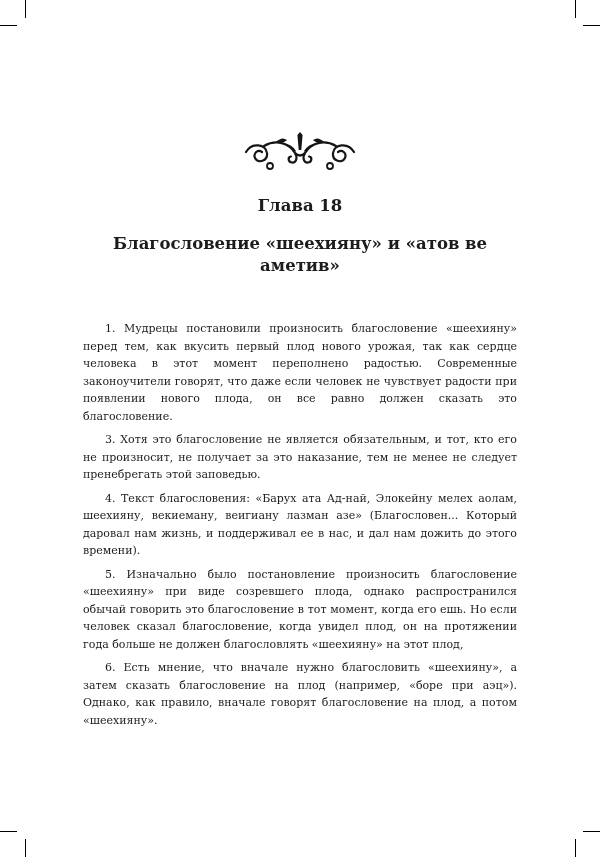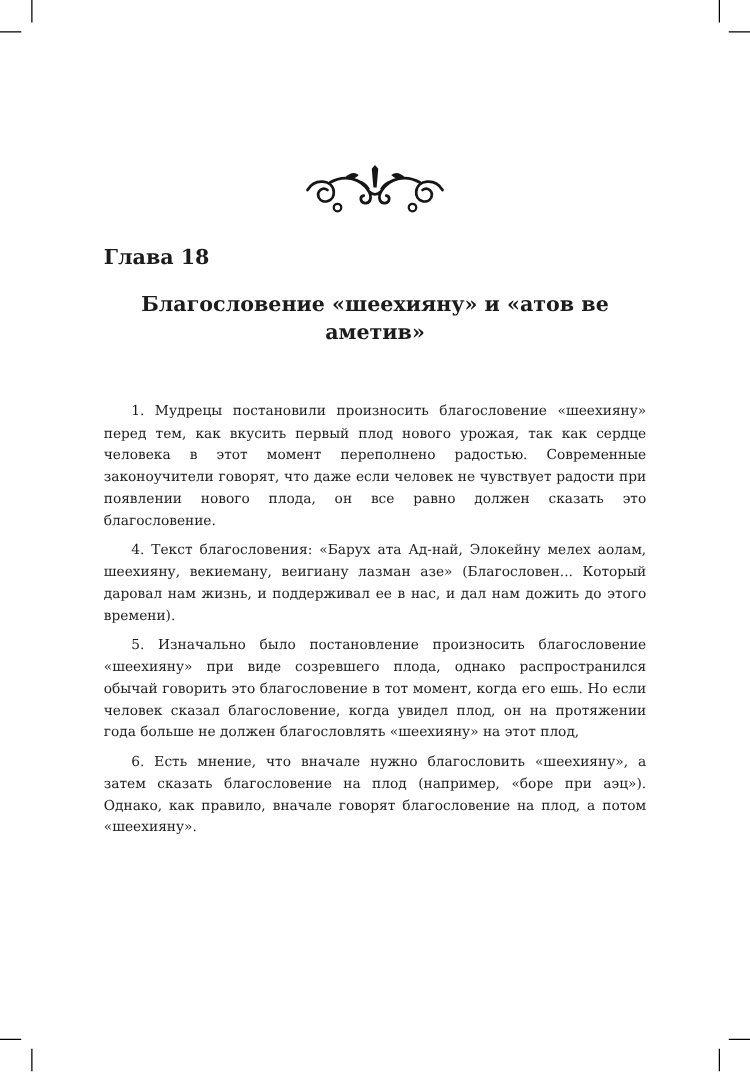--- a/index.html
+++ b/index.html
@@ -34,21 +34,21 @@
   }
 
   .ornament {
     text-align: center;
     height: 46px;
     margin-bottom: 18px;
     color: #161616;
   }
 
   .chapter {
-    text-align: left;
+    text-align: center;
     font-weight: bold;
     font-size: 16.5px;
     line-height: 21px;
     margin: 0 0 17px 0;
   }
 
   .title {
     text-align: center;
     font-weight: bold;
     font-size: 16.5px;
@@ -100,18 +100,19 @@
     </svg>
   </div>
 
   <h2 class="chapter">Глава 18</h2>
 
   <h1 class="title">Благословение «шеехияну» и «атов ве аметив»</h1>
 
 
   <div class="body-text">
     <p>1. Мудрецы постановили произносить благословение «шеехияну» перед тем, как вкусить первый плод нового урожая, так как сердце человека в этот момент переполнено радостью. Современные законоучители говорят, что даже если человек не чувствует радости при появлении нового плода, он все равно должен сказать это благословение.</p>
+    <p>3. Хотя это благословение не является обязательным, и тот, кто его не произносит, не получает за это наказание, тем не менее не следует пренебрегать этой заповедью.</p>
     <p>4. Текст благословения: «Барух ата Ад-най, Элокейну мелех аолам, шеехияну, векиеману, веигиану лазман азе» (Благословен... Который даровал нам жизнь, и поддерживал ее в нас, и дал нам дожить до этого времени).</p>
     <p>5. Изначально было постановление произносить благословение «шеехияну» при виде созревшего плода, однако распространился обычай говорить это благословение в тот момент, когда его ешь. Но если человек сказал благословение, когда увидел плод, он на протяжении года больше не должен благословлять «шеехияну» на этот плод,</p>
     <p>6. Есть мнение, что вначале нужно благословить «шеехияну», а затем сказать благословение на плод (например, «боре при аэц»). Однако, как правило, вначале говорят благословение на плод, а потом «шеехияну».</p>
   </div>
 
 </div>
 
 </body></html>

